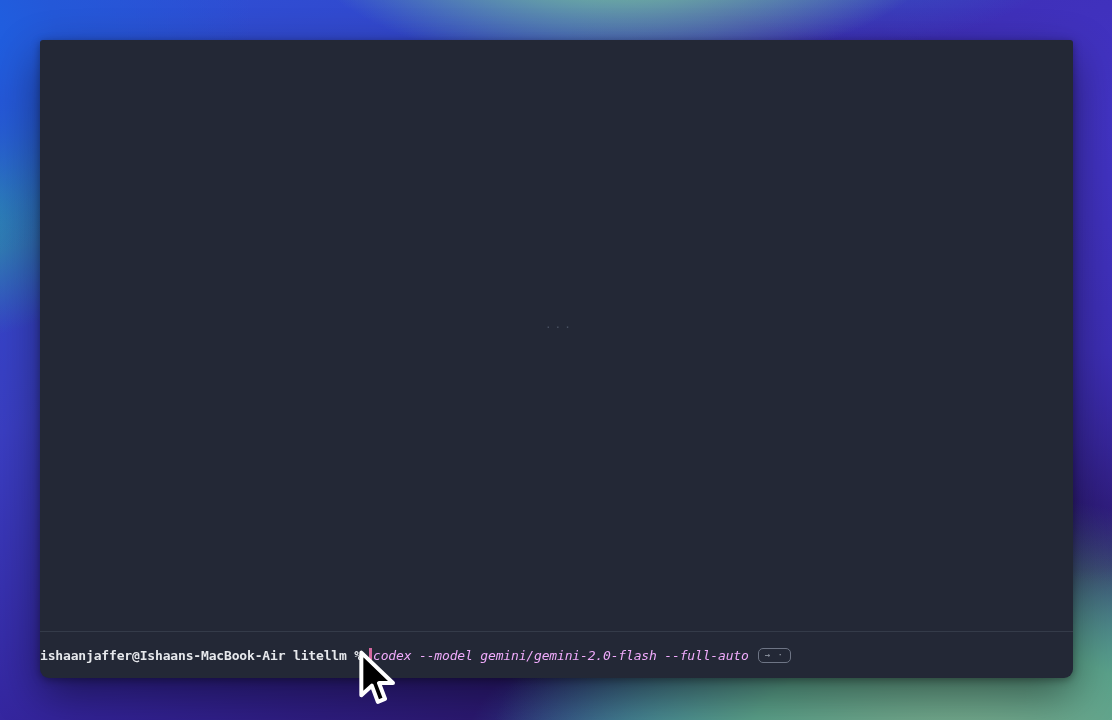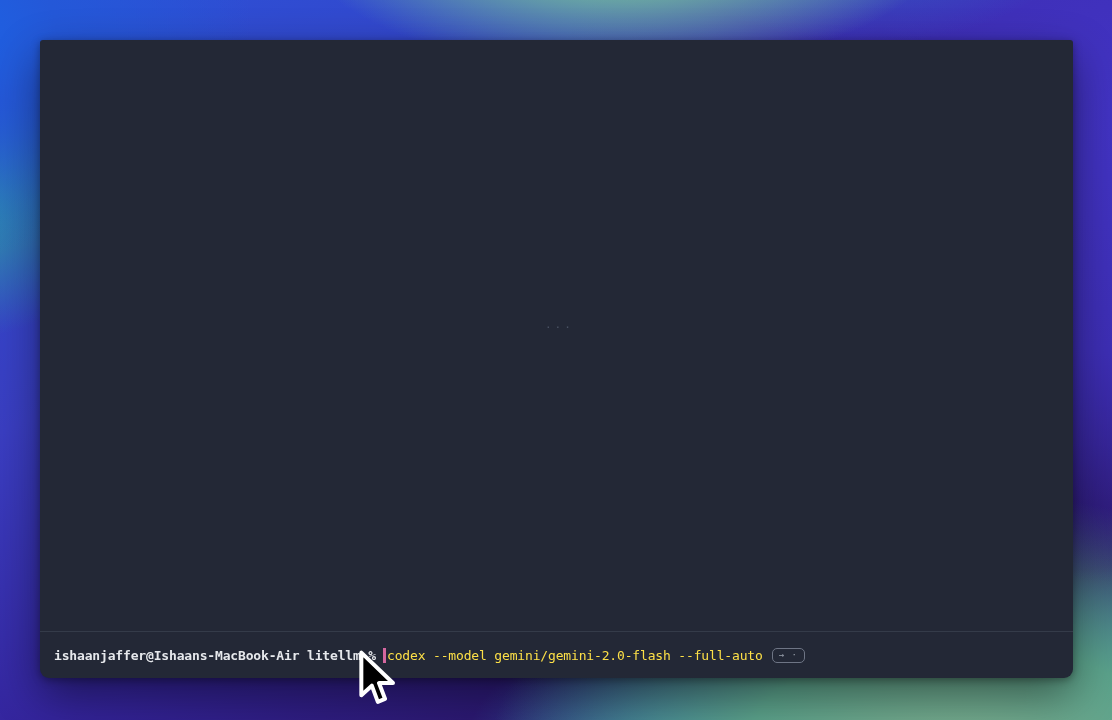--- a/index.html
+++ b/index.html
@@ -39,31 +39,30 @@
   }
   .divider {
     position: absolute; left: 0; right: 0; bottom: 46px;
     height: 1px; background: #343b49;
   }
 
   
   .prompt-line {
     position: absolute; left: 0; right: 0; bottom: 0; height: 46px;
     display: flex; align-items: center;
-    padding-left: 14px;
     font-size: 13px; letter-spacing: -0.16px;
     white-space: pre;
   }
   .prompt-prefix { color: #e6e8ec; font-weight: bold; }
   .input-cursor {
     display: inline-block; width: 3px; height: 15px;
     background: #d4679f; margin-left: 7px; margin-right: 1px;
     vertical-align: middle;
   }
-  .suggestion { color: #fde047; }
+  .suggestion { color: #f0abfc; font-style: italic; }
   .hint-badge {
     display: inline-flex; align-items: center; justify-content: center;
     margin-left: 9px; height: 15px; padding: 0 6px;
     border: 1px solid #6e7585; border-radius: 5px;
     color: #9aa1ad; font-size: 9px; letter-spacing: 1px;
   }
 
   
   .mouse-pointer {
     position: absolute; left: 358px; top: 650px; width: 40px; height: 62px;

